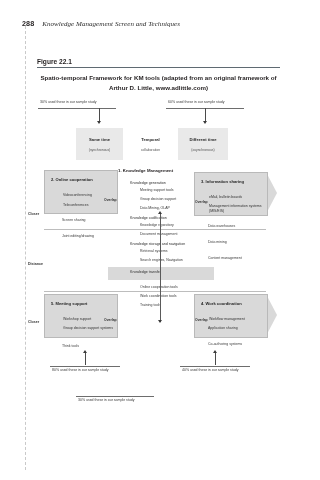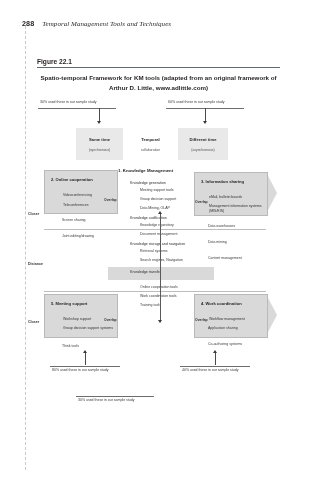--- a/index.html
+++ b/index.html
@@ -96,21 +96,21 @@
   .hl-1{left:44px;right:28px;top:229px;}
   .hl-2{left:44px;right:28px;top:291px;}
 </style>
 </head>
 <body>
 
 <div class="page">
 
   <div class="runhead">
     <span class="folio">288</span>
-    <span class="runtitle">Temporal Management Tools and Techniques</span>
+    <span class="runtitle">Knowledge Management Screen and Techniques</span>
   </div>
 
   <div class="trim"></div>
 
   <div class="fig-label">Figure 22.1</div>
   <div class="fig-rule"></div>
   <div class="fig-title">Spatio-temporal Framework for KM tools (adapted from an original framework of Arthur D. Little, www.adlittle.com)</div>
 
   <div class="pct pct-tl">30% used these in our  sample study</div>
   <div class="rule-s rl-tl"></div>

